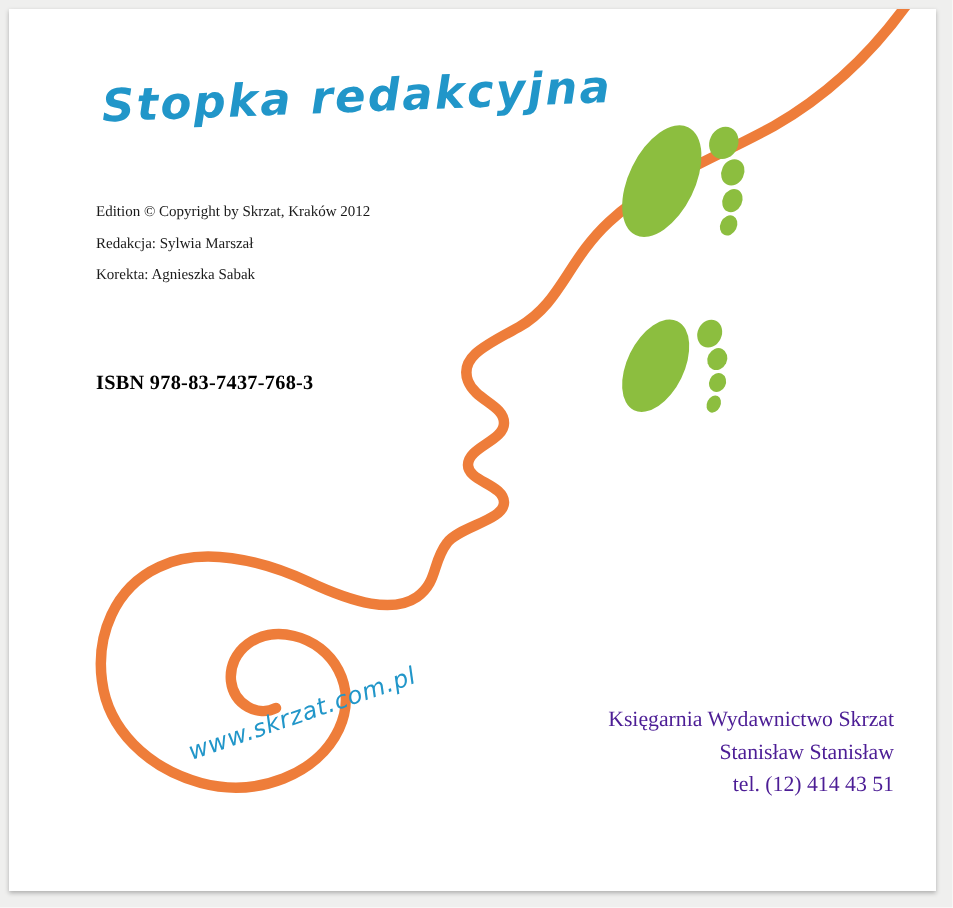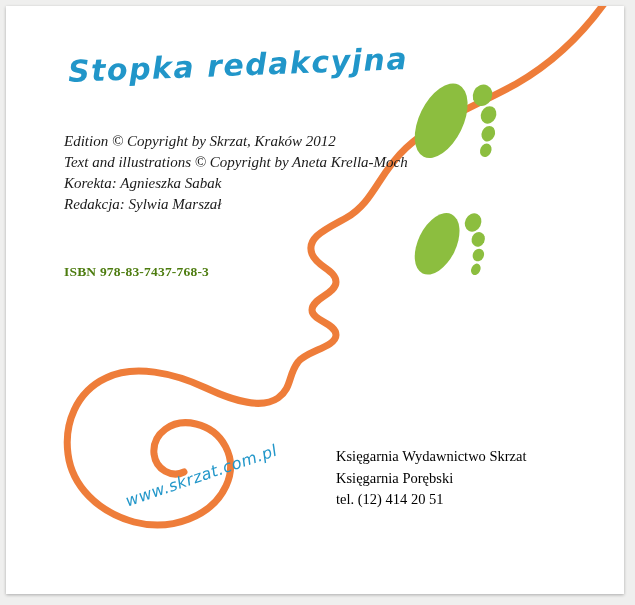--- a/index.html
+++ b/index.html
@@ -51,45 +51,44 @@
     transform: rotate(-2.2deg);
     transform-origin: left center;
     white-space: nowrap;
   }
   .credits {
     position: absolute;
     left: 58px;
     top: 125px;
     width: 420px;
     font-family: "Liberation Serif", serif;
-    font-size: 15px;
+    font-size: 10px;
     line-height: 21px;
     color: #1a1a1a;
-    font-style: italic;
   }
   .isbn {
     position: absolute;
     left: 58px;
-    top: 258px;
+    top: 241px;
     font-family: "Liberation Serif", serif;
     font-size: 13.5px;
     font-weight: bold;
-    color: #4d7c0f;
+    color: #000000;
     letter-spacing: 0.2px;
   }
   .publisher {
     position: absolute;
     left: 330px;
-    top: 440px;
+    top: 464px;
     width: 260px;
-    text-align: left;
+    text-align: right;
     font-family: "Liberation Serif", serif;
     font-size: 14.5px;
     line-height: 21.5px;
-    color: #000000;
+    color: #4c1d95;
   }
   .publisher div {
     white-space: nowrap;
   }
   .weburl {
     position: absolute;
     left: 120px;
     top: 486px;
     font-family: "DejaVu Sans", sans-serif;
     font-size: 16px;
@@ -145,29 +144,28 @@
           <ellipse cx="64" cy="30" rx="5.5" ry="6.5"></ellipse>
           <ellipse cx="68" cy="44" rx="4.5" ry="6"></ellipse>
         </g>
       </g>
     </svg>
 
     <div class="title">Stopka redakcyjna</div>
 
     <div class="credits">
       <div>Edition © Copyright by Skrzat, Kraków 2012</div>
-      <div>Text and illustrations © Copyright by Aneta Krella-Moch</div>
+      <div>Redakcja: Sylwia Marszał</div>
       <div>Korekta: Agnieszka Sabak</div>
-      <div>Redakcja: Sylwia Marszał</div>
     </div>
 
     <div class="isbn">ISBN 978-83-7437-768-3</div>
 
     <div class="publisher">
       <div>Księgarnia Wydawnictwo Skrzat</div>
-      <div>Księgarnia Porębski</div>
-      <div>tel. (12) 414 20 51</div>
+      <div>Stanisław Stanisław</div>
+      <div>tel. (12) 414 43 51</div>
     </div>
 
     <div class="weburl">www.skrzat.com.pl</div>
 
   </div>
 </div>
 
 </body></html>

